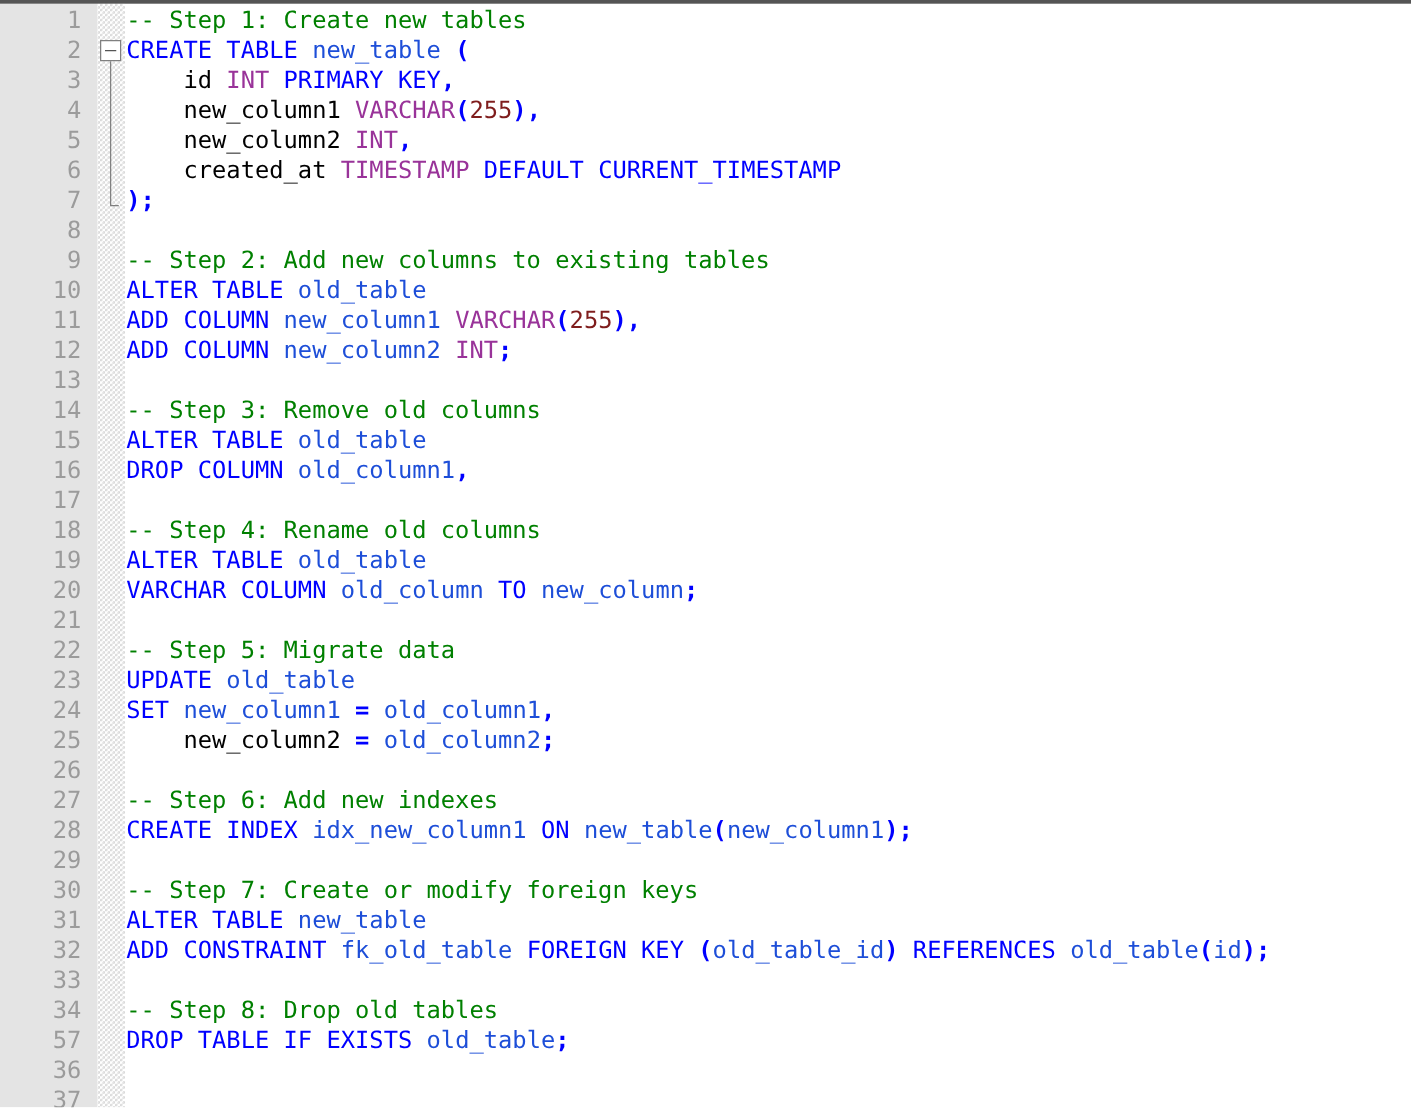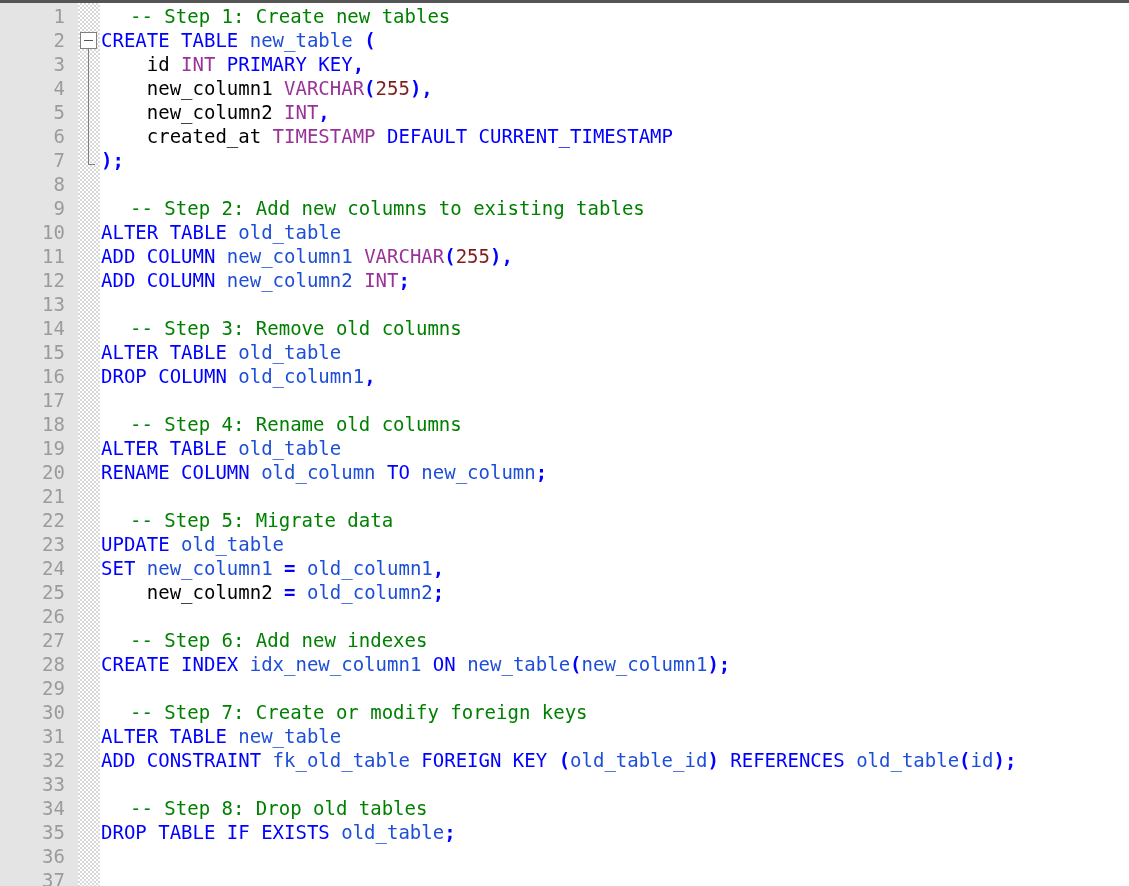--- a/index.html
+++ b/index.html
@@ -103,21 +103,21 @@
     height: 24px;
     line-height: 24px;
     white-space: pre;
     font-family: "DejaVu Sans Mono", monospace;
     font-size: 19px;
     color: #000000;
     padding-left: 1px;
   }
 
   
-  .tok-comment  { color: #008000; margin-left: 29px; }
+  .tok-comment  { color: #008000; }
   .tok-keyword  { color: #0000ff; font-weight: normal; }
   .tok-type     { color: #993399; }
   .tok-number   { color: #7f1d1d; }
   .tok-punct    { color: #0000ff; font-weight: bold; }
   .tok-operator { color: #0000ff; font-weight: bold; }
   .tok-ident    { color: #1d4ed8; }
   .tok-plain    { color: #000000; }
 </style>
 </head>
 <body>
@@ -153,21 +153,21 @@
         <div class="gutter-line">25</div>
         <div class="gutter-line">26</div>
         <div class="gutter-line">27</div>
         <div class="gutter-line">28</div>
         <div class="gutter-line">29</div>
         <div class="gutter-line">30</div>
         <div class="gutter-line">31</div>
         <div class="gutter-line">32</div>
         <div class="gutter-line">33</div>
         <div class="gutter-line">34</div>
-        <div class="gutter-line">35</div>
+        <div class="gutter-line">57</div>
         <div class="gutter-line">36</div>
         <div class="gutter-line">37</div>
       </div>
 
     <div class="fold-margin">
         <div class="fold-box" style="top: 29px;"></div>
         <div class="fold-line" style="left: 10px; top: 46px; height: 115px;"></div>
         <div class="fold-foot" style="left: 10px; top: 161px;"></div>
       </div>
 
@@ -184,21 +184,21 @@
         <div class="code-line"><span class="tok-keyword">ALTER TABLE</span><span class="tok-plain"> </span><span class="tok-ident">old_table</span></div>
         <div class="code-line"><span class="tok-keyword">ADD COLUMN</span><span class="tok-plain"> </span><span class="tok-ident">new_column1</span><span class="tok-plain"> </span><span class="tok-type">VARCHAR</span><span class="tok-punct">(</span><span class="tok-number">255</span><span class="tok-punct">)</span><span class="tok-punct">,</span></div>
         <div class="code-line"><span class="tok-keyword">ADD COLUMN</span><span class="tok-plain"> </span><span class="tok-ident">new_column2</span><span class="tok-plain"> </span><span class="tok-type">INT</span><span class="tok-punct">;</span></div>
         <div class="code-line">&nbsp;</div>
         <div class="code-line"><span class="tok-comment">-- Step 3: Remove old columns</span></div>
         <div class="code-line"><span class="tok-keyword">ALTER TABLE</span><span class="tok-plain"> </span><span class="tok-ident">old_table</span></div>
         <div class="code-line"><span class="tok-keyword">DROP COLUMN</span><span class="tok-plain"> </span><span class="tok-ident">old_column1</span><span class="tok-punct">,</span></div>
         <div class="code-line">&nbsp;</div>
         <div class="code-line"><span class="tok-comment">-- Step 4: Rename old columns</span></div>
         <div class="code-line"><span class="tok-keyword">ALTER TABLE</span><span class="tok-plain"> </span><span class="tok-ident">old_table</span></div>
-        <div class="code-line"><span class="tok-keyword">RENAME COLUMN</span><span class="tok-plain"> </span><span class="tok-ident">old_column</span><span class="tok-plain"> </span><span class="tok-keyword">TO</span><span class="tok-plain"> </span><span class="tok-ident">new_column</span><span class="tok-punct">;</span></div>
+        <div class="code-line"><span class="tok-keyword">VARCHAR COLUMN</span><span class="tok-plain"> </span><span class="tok-ident">old_column</span><span class="tok-plain"> </span><span class="tok-keyword">TO</span><span class="tok-plain"> </span><span class="tok-ident">new_column</span><span class="tok-punct">;</span></div>
         <div class="code-line">&nbsp;</div>
         <div class="code-line"><span class="tok-comment">-- Step 5: Migrate data</span></div>
         <div class="code-line"><span class="tok-keyword">UPDATE</span><span class="tok-plain"> </span><span class="tok-ident">old_table</span></div>
         <div class="code-line"><span class="tok-keyword">SET</span><span class="tok-plain"> </span><span class="tok-ident">new_column1</span><span class="tok-plain"> </span><span class="tok-operator">=</span><span class="tok-plain"> </span><span class="tok-ident">old_column1</span><span class="tok-punct">,</span></div>
         <div class="code-line"><span class="tok-plain">    new_column2 </span><span class="tok-operator">=</span><span class="tok-plain"> </span><span class="tok-ident">old_column2</span><span class="tok-punct">;</span></div>
         <div class="code-line">&nbsp;</div>
         <div class="code-line"><span class="tok-comment">-- Step 6: Add new indexes</span></div>
         <div class="code-line"><span class="tok-keyword">CREATE INDEX</span><span class="tok-plain"> </span><span class="tok-ident">idx_new_column1</span><span class="tok-plain"> </span><span class="tok-keyword">ON</span><span class="tok-plain"> </span><span class="tok-ident">new_table</span><span class="tok-punct">(</span><span class="tok-ident">new_column1</span><span class="tok-punct">)</span><span class="tok-punct">;</span></div>
         <div class="code-line">&nbsp;</div>
         <div class="code-line"><span class="tok-comment">-- Step 7: Create or modify foreign keys</span></div>

